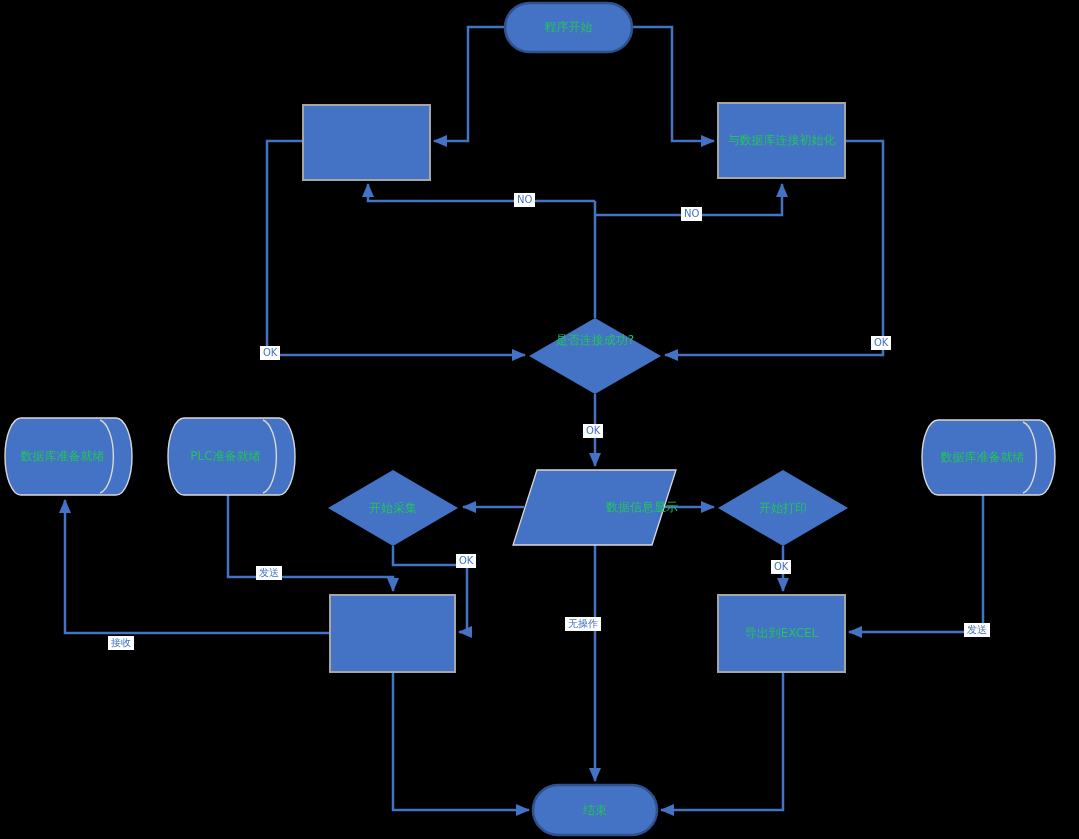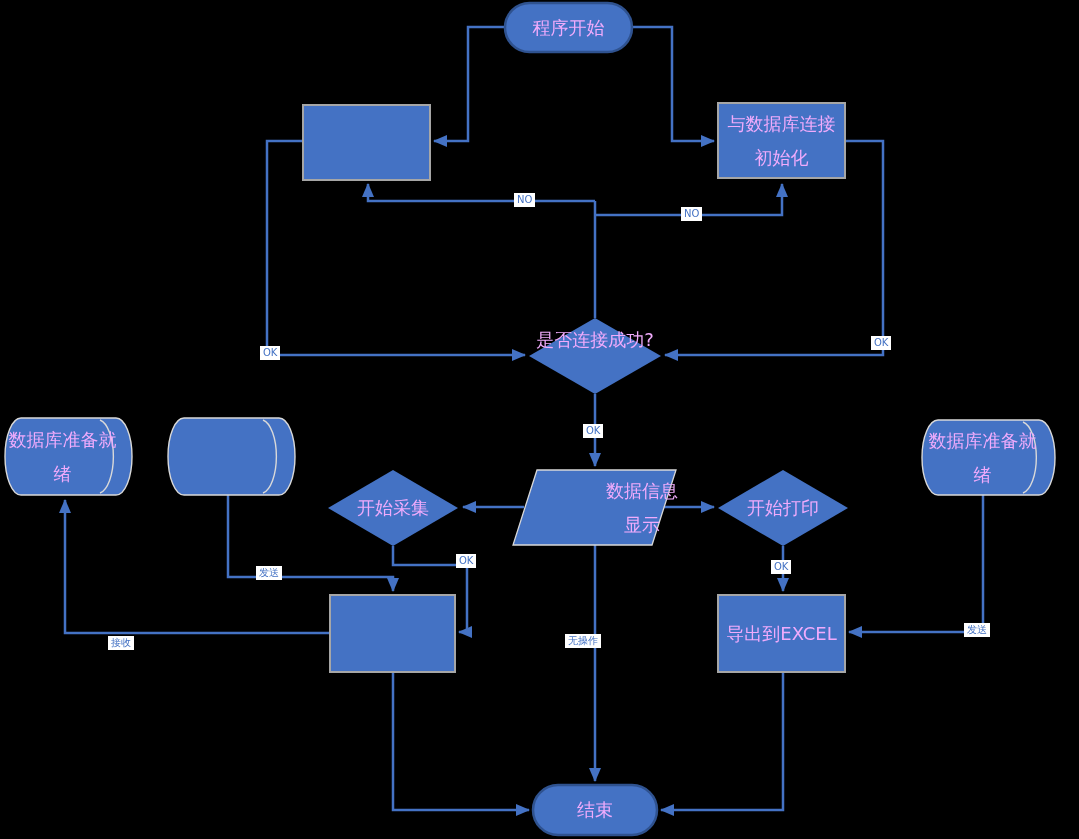--- a/index.html
+++ b/index.html
@@ -1,20 +1,20 @@
 <!DOCTYPE html>
 <html><head>
 <meta charset="utf-8">
 <style>
   html,body{margin:0;padding:0;background:#000;}
   #canvas{position:relative;width:1079px;height:839px;background:#000;overflow:hidden;
           font-family:"DejaVu Sans",sans-serif;}
   #wires{position:absolute;left:0;top:0;}
   .node-label{position:absolute;display:flex;align-items:center;justify-content:center;
-              text-align:center;color:#f0abfc;font-size:18px;line-height:1.85;
+              text-align:center;color:#22c55e;font-size:12px;line-height:1.85;
               pointer-events:none;}
   .chip{position:absolute;background:#fff;color:#4472C4;font-size:10px;
         padding:1px 3px;line-height:1.2;white-space:nowrap;}
 </style>
 </head>
 <body>
 
 <div id="canvas">
 
   <svg id="wires" width="1079" height="839" viewBox="0 0 1079 839">
@@ -67,29 +67,30 @@
     <rect x="533" y="785" width="124" height="50" rx="25" fill="#4472C4" stroke="#2F528F" stroke-width="2.5"></rect>
   </svg>
 
   <div class="node-label" style="left:505px;top:3px;width:127px;height:49px;">程序开始</div>
   <div class="node-label" style="left:722px;top:103px;width:119px;height:75px;">与数据库连接初始化</div>
   <div class="node-label" style="left:529px;top:302px;width:132px;height:76px;">是否连接成功?</div>
   <div class="node-label" style="left:555px;top:470px;width:78px;height:75px;margin-left:48px;">数据信息显示</div>
   <div class="node-label" style="left:328px;top:470px;width:130px;height:76px;">开始采集</div>
   <div class="node-label" style="left:718px;top:470px;width:130px;height:76px;">开始打印</div>
   <div class="node-label" style="left:5px;top:418px;width:115px;height:77px;">数据库准备就绪</div>
+  <div class="node-label" style="left:168px;top:418px;width:115px;height:77px;">PLC准备就绪</div>
   <div class="node-label" style="left:922px;top:420px;width:121px;height:75px;">数据库准备就绪</div>
   <div class="node-label" style="left:718px;top:595px;width:127px;height:77px;">导出到EXCEL</div>
   <div class="node-label" style="left:533px;top:785px;width:124px;height:50px;">结束</div>
 
   <div class="chip" style="left:514px;top:193px;">NO</div>
   <div class="chip" style="left:681px;top:207px;">NO</div>
   <div class="chip" style="left:260px;top:346px;">OK</div>
   <div class="chip" style="left:871px;top:336px;">OK</div>
   <div class="chip" style="left:583px;top:424px;">OK</div>
   <div class="chip" style="left:456px;top:554px;">OK</div>
   <div class="chip" style="left:771px;top:560px;">OK</div>
   <div class="chip" style="left:256px;top:566px;">发送</div>
   <div class="chip" style="left:964px;top:623px;">发送</div>
   <div class="chip" style="left:108px;top:636px;">接收</div>
-  <div class="chip" style="left:565px;top:634px;">无操作</div>
+  <div class="chip" style="left:565px;top:617px;">无操作</div>
 
 </div>
 
 </body></html>

